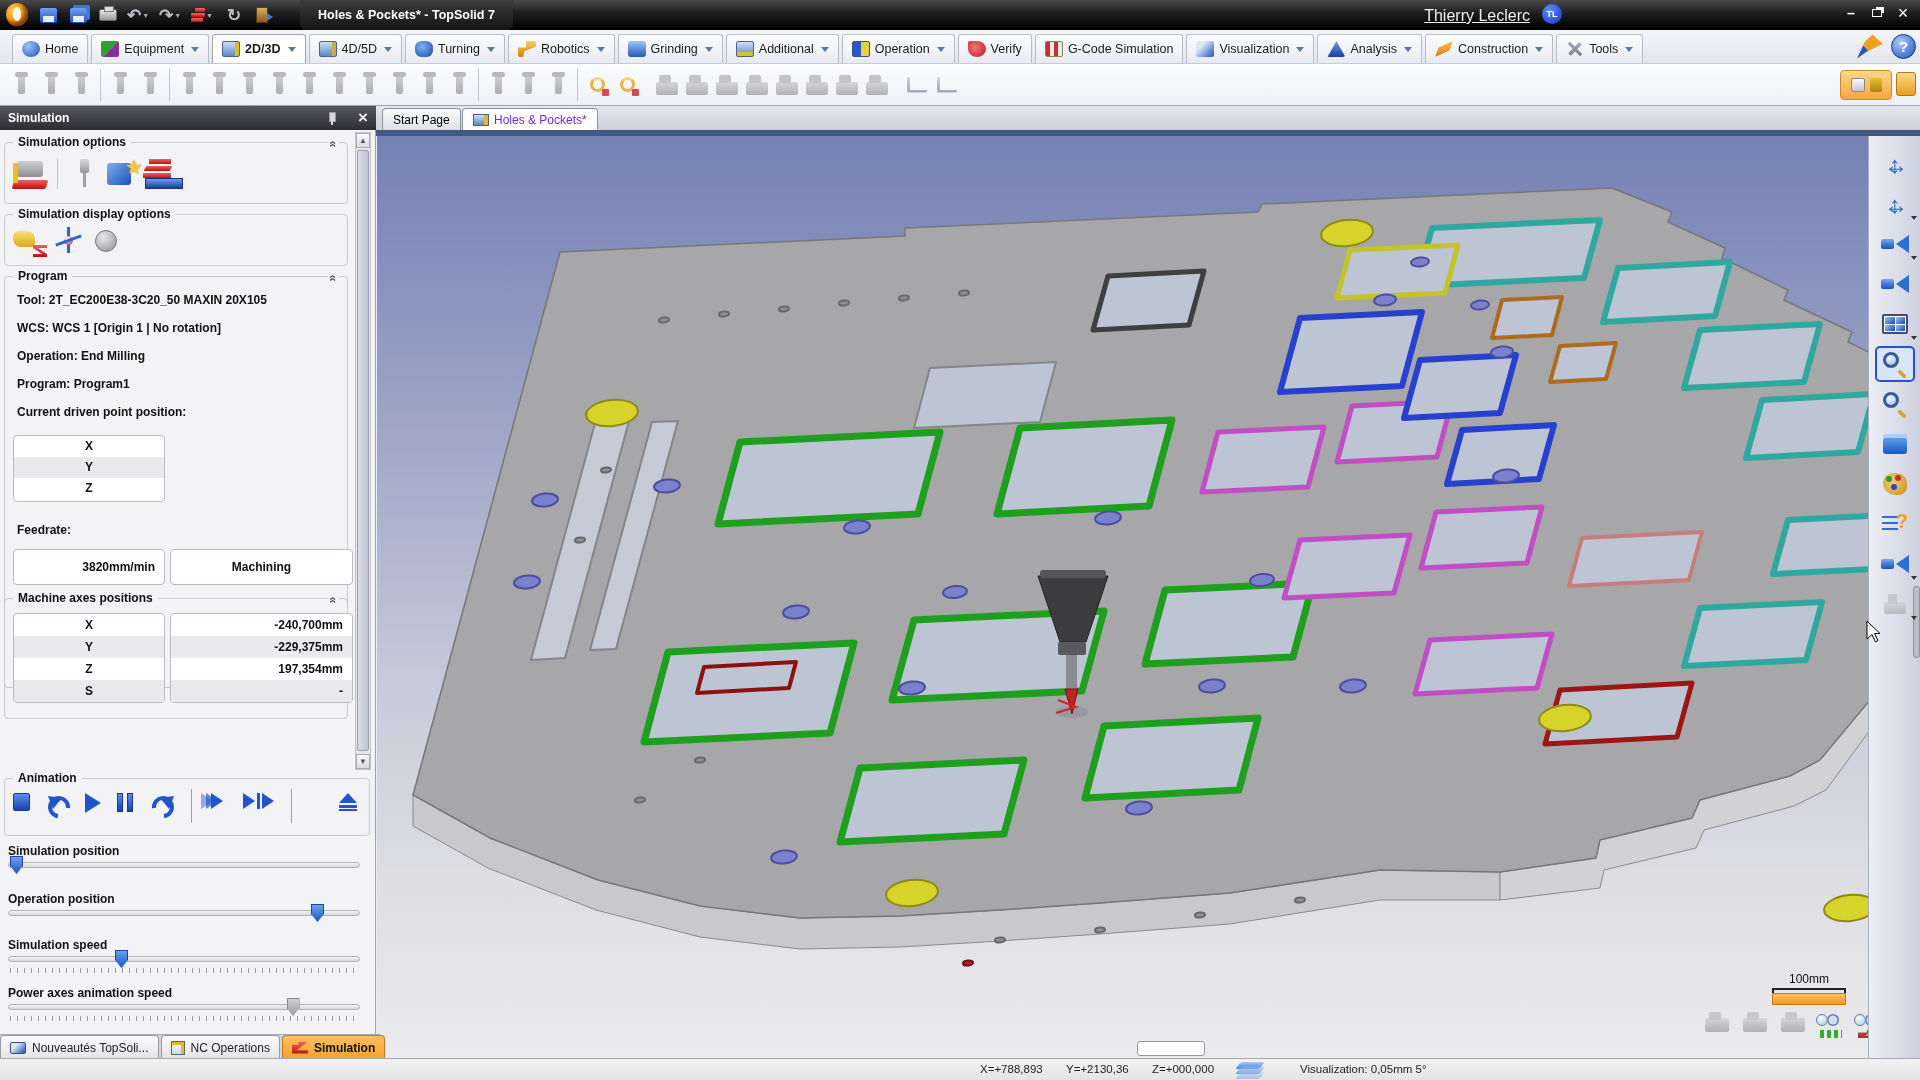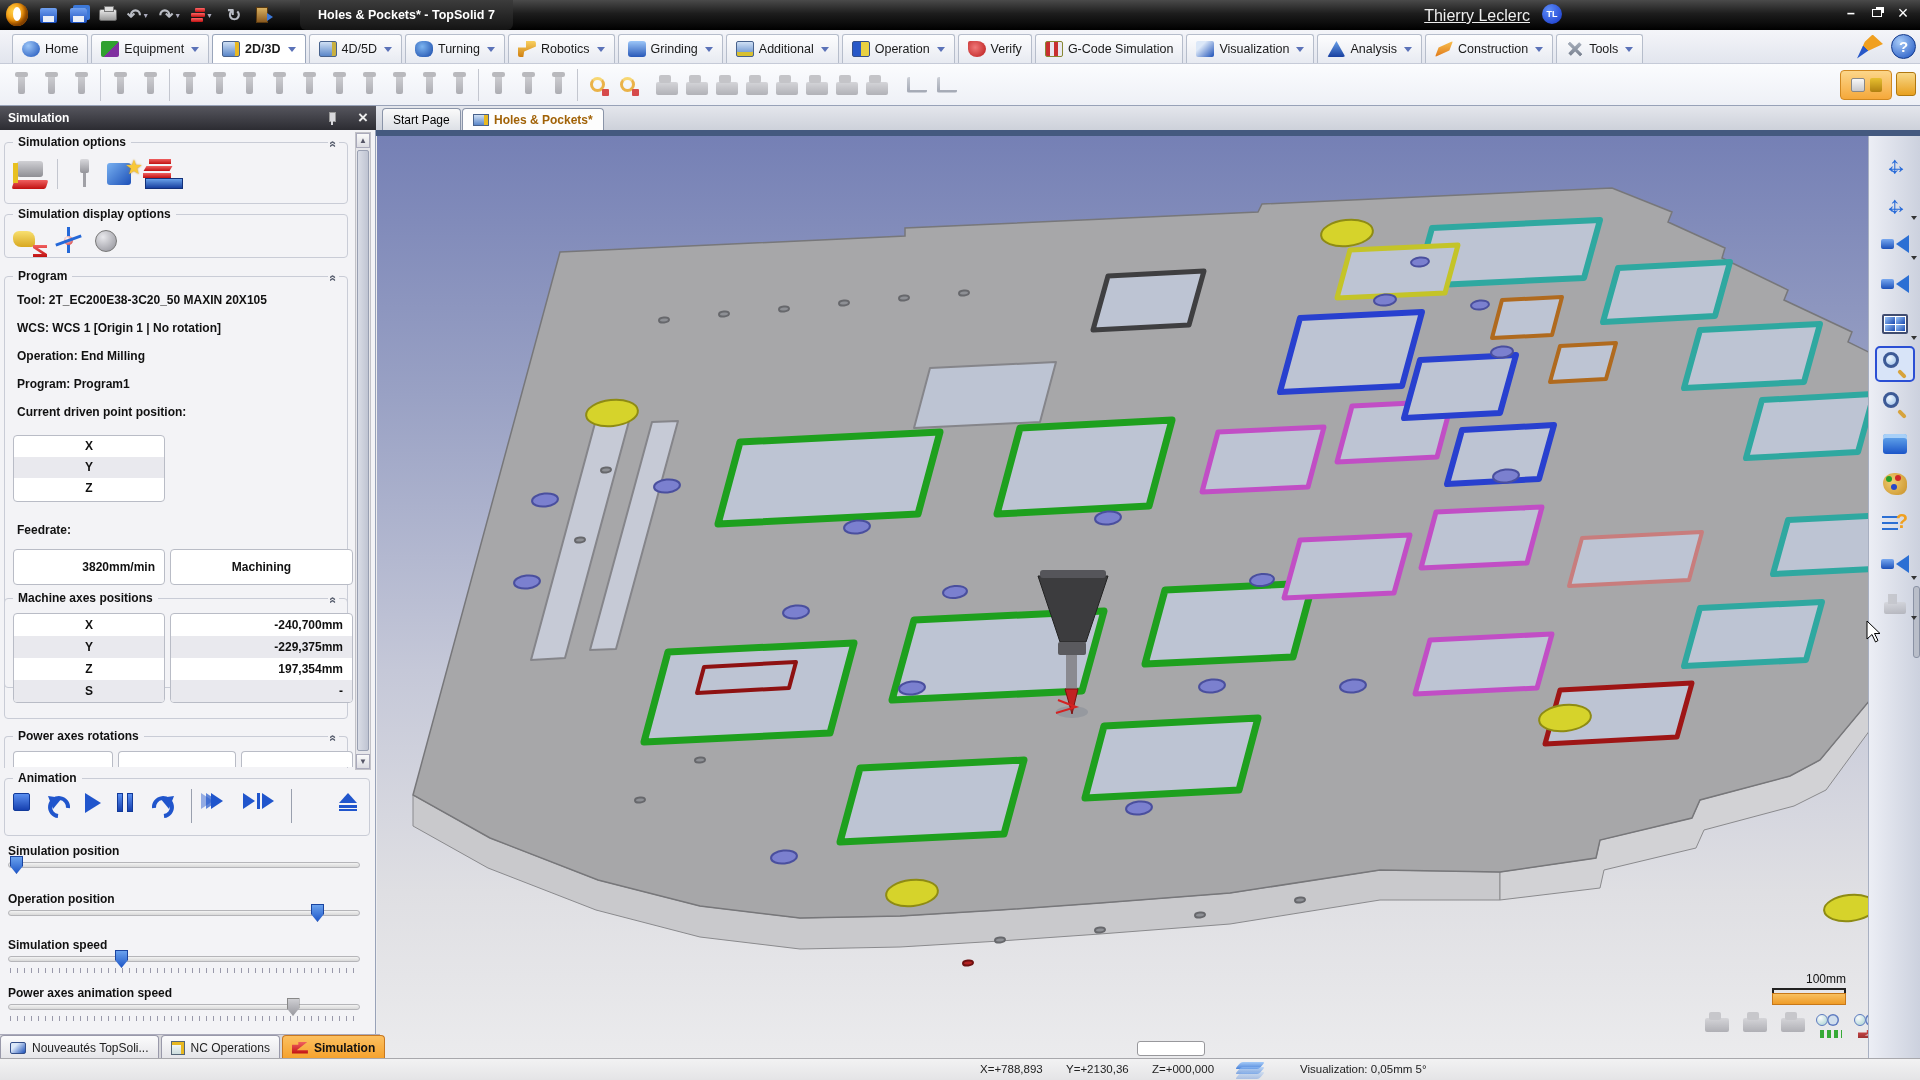--- a/index.html
+++ b/index.html
@@ -85,34 +85,34 @@
   #tb-right{position:absolute;right:28px;top:70px;width:52px;height:30px;border:1px solid #d08820;border-radius:4px;
     background:linear-gradient(#fcd68a,#f5a83a);display:flex;align-items:center;justify-content:center;gap:5px}
   #tb-right .g1{width:14px;height:14px;background:linear-gradient(#f8f8f8,#c8c8cc);border:1px solid #888;border-radius:2px}
   #tb-right .g2{width:12px;height:14px;background:linear-gradient(#e8c030,#b08010);border-radius:2px}
   #tb-far{position:absolute;right:4px;top:72px;width:20px;height:24px;background:linear-gradient(#f8d888,#e8a020);border:1px solid #b07810;border-radius:3px}
 
   
   #docbar{position:absolute;left:376px;top:106px;width:1745px;height:24px;background:linear-gradient(#e4e6ec,#cdd1da)}
   .dtab{position:absolute;top:2px;height:22px;display:flex;align-items:center;gap:5px;padding:0 10px;
     border:1px solid #8a94a8;border-bottom:none;border-radius:4px 4px 0 0;font-size:12px;background:linear-gradient(#fafafa,#dde0e6)}
-  .dtab.active{background:#fdfdfd;font-weight:bold;color:#a16207}
+  .dtab.active{background:#fdfdfd;font-weight:normal;color:#6d28d9}
   .dtab .di{width:16px;height:12px;background:linear-gradient(#cfe0f4,#5a86c8);border:1px solid #48628c;box-shadow:inset -4px 0 0 #e8b820}
   #doc-dd{position:absolute;right:30px;top:6px;width:0;height:0;border-left:5px solid transparent;border-right:5px solid transparent;border-top:6px solid #3a4a66}
   #doc-close{position:absolute;right:6px;top:1px;font-size:15px;color:#2a3246}
   #doc-close::after{content:"×";font-size:18px}
   #blue-strip{position:absolute;left:376px;top:130px;width:1544px;height:6px;background:#44597f}
 
   
   #viewport{position:absolute;left:377px;top:136px;width:1491px;height:922px;overflow:hidden;
     background:linear-gradient(180deg,#7580b5 0%,#99a1c4 28%,#c5c8d8 58%,#dfdfe3 82%,#ebebed 100%)}
   #overlay-text{position:absolute;left:770px;top:12px;transform:translateX(-50%);text-align:center;white-space:nowrap}
   #overlay-text .l1{color:#e87818;font-size:14.5px}
   #overlay-text .l2,#overlay-text .l3{color:#111;font-size:13.5px;margin-top:3px}
-  #scale-widget{position:absolute;left:1395px;top:836px;width:74px;text-align:right}
+  #scale-widget{position:absolute;left:1395px;top:836px;width:74px;text-align:center}
   #scale-widget .lab{font-size:12px;color:#111}
   #scale-widget .bracket{height:5px;border-top:2px solid #222;border-left:2px solid #222;border-right:2px solid #222;margin-top:2px}
   #scale-widget .bar{height:12px;background:linear-gradient(#f8c060,#ef9c28);border:1px solid #c87818}
   #vp-corner-icons{position:absolute;left:1325px;top:874px;display:flex;gap:8px}
   .vbi{width:30px;height:28px;position:relative;opacity:.85}
   .vbi.gray i{position:absolute;left:3px;top:8px;width:24px;height:14px;background:linear-gradient(#d2d2d6,#a6a6ac);border-radius:2px}
   .vbi.gray i::before{content:"";position:absolute;left:4px;top:-6px;width:12px;height:8px;background:#c2c2c6;border-radius:2px}
   .vbi.eyes i{position:absolute;left:0;top:4px;width:12px;height:12px;border-radius:50%;background:radial-gradient(circle at 35% 30%,#fff,#9cc);border:1.5px solid #4668b8;box-shadow:11px 0 0 -1.5px #cde,11px 0 0 0 #4668b8}
   .vbi.eyes::after{content:"";position:absolute;left:4px;bottom:0;width:22px;height:8px}
   .vbi.eyes.green::after{background:repeating-linear-gradient(90deg,#18a018 0 4px,transparent 4px 7px)}
@@ -671,21 +671,21 @@
         <i></i>
       </div>
     <div class="opticon po3" style="left:100px">
         <i></i>
       </div>
     <div class="opticon po4" style="left:140px">
         <i class="zred"></i>
       </div>
   </div>
 
-  <div class="grp" style="left:4px;top:108px;width:344px;height:44px">
+  <div class="grp" style="left:4px;top:108px;width:344px;height:52px">
     <span class="cap">Simulation display options</span>
     <div class="opticon pd1" style="left:8px;top:10px">
         <i></i>
       </div>
     <div class="opticon pd2" style="left:48px;top:10px">
         <i></i>
       </div>
     <div class="opticon pd3" style="left:86px;top:10px">
         <i></i>
       </div>
@@ -725,27 +725,20 @@
       <div class="trow t-center alt" style="height:22px;line-height:22px">S</div>
     </div>
     <div class="tcol" style="left:165px;top:14px;width:183px;height:90px">
       <div class="trow t-right" style="height:22px;line-height:22px">-240,700mm</div>
       <div class="trow t-right alt" style="height:22px;line-height:22px">-229,375mm</div>
       <div class="trow t-right" style="height:22px;line-height:22px">197,354mm</div>
       <div class="trow t-right alt" style="height:22px;line-height:22px">-</div>
     </div>
   </div>
 
-  <div class="grp" style="left:4px;top:630px;width:344px;height:32px;border-bottom:none;border-radius:4px 4px 0 0">
-    <span class="cap">Power axes rotations</span>
-    <span class="chev"></span>
-    <div class="tcol" style="left:8px;top:14px;width:100px;height:16px;border-bottom:none;border-radius:4px 4px 0 0"></div>
-    <div class="tcol" style="left:113px;top:14px;width:118px;height:16px;border-bottom:none;border-radius:4px 4px 0 0"></div>
-    <div class="tcol" style="left:236px;top:14px;width:112px;height:16px;border-bottom:none;border-radius:4px 4px 0 0"></div>
-  </div>
 
   <div id="pscroll">
     <div class="sbtn" style="top:0">▲</div>
     <div id="pthumb"></div>
     <div class="sbtn" style="bottom:0">▼</div>
   </div>
 
   <div class="grp" style="left:4px;top:672px;width:366px;height:58px">
     <span class="cap">Animation</span>
     <div class="ab ab-stop" style="left:8px">

